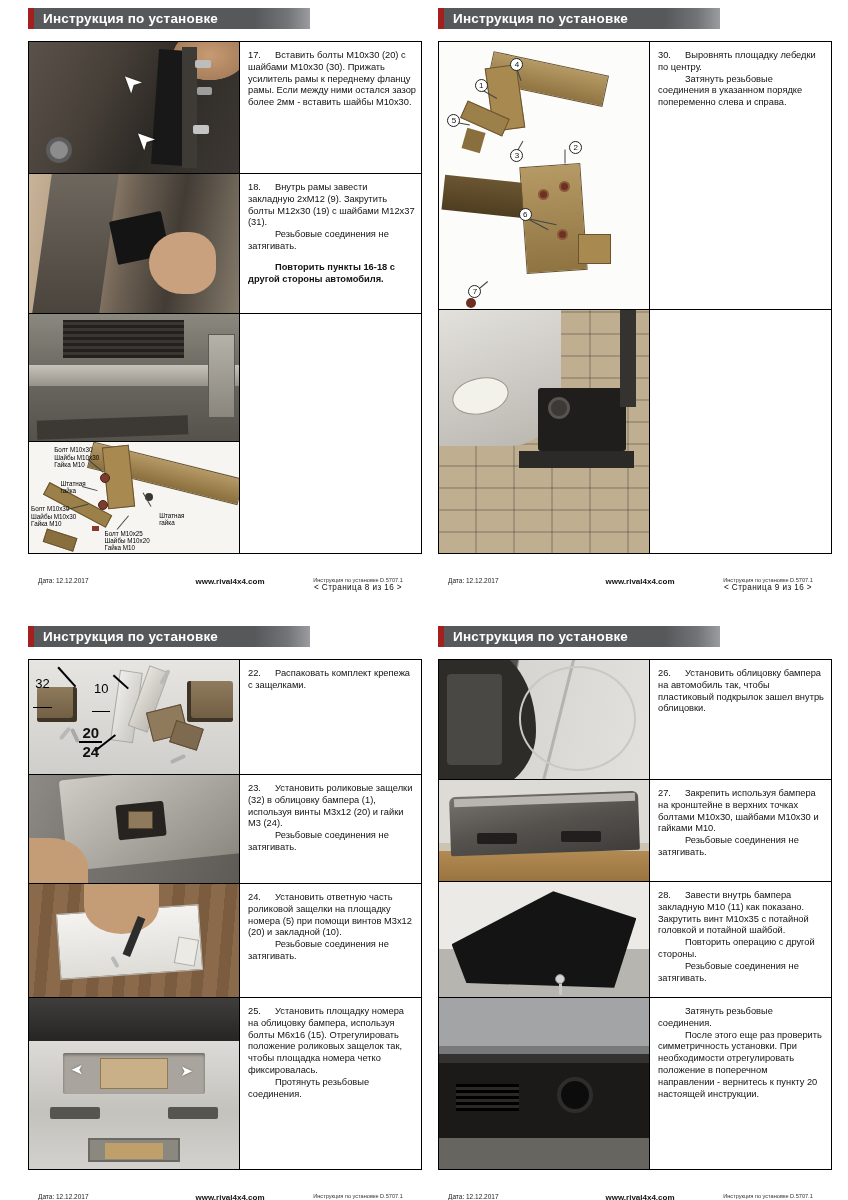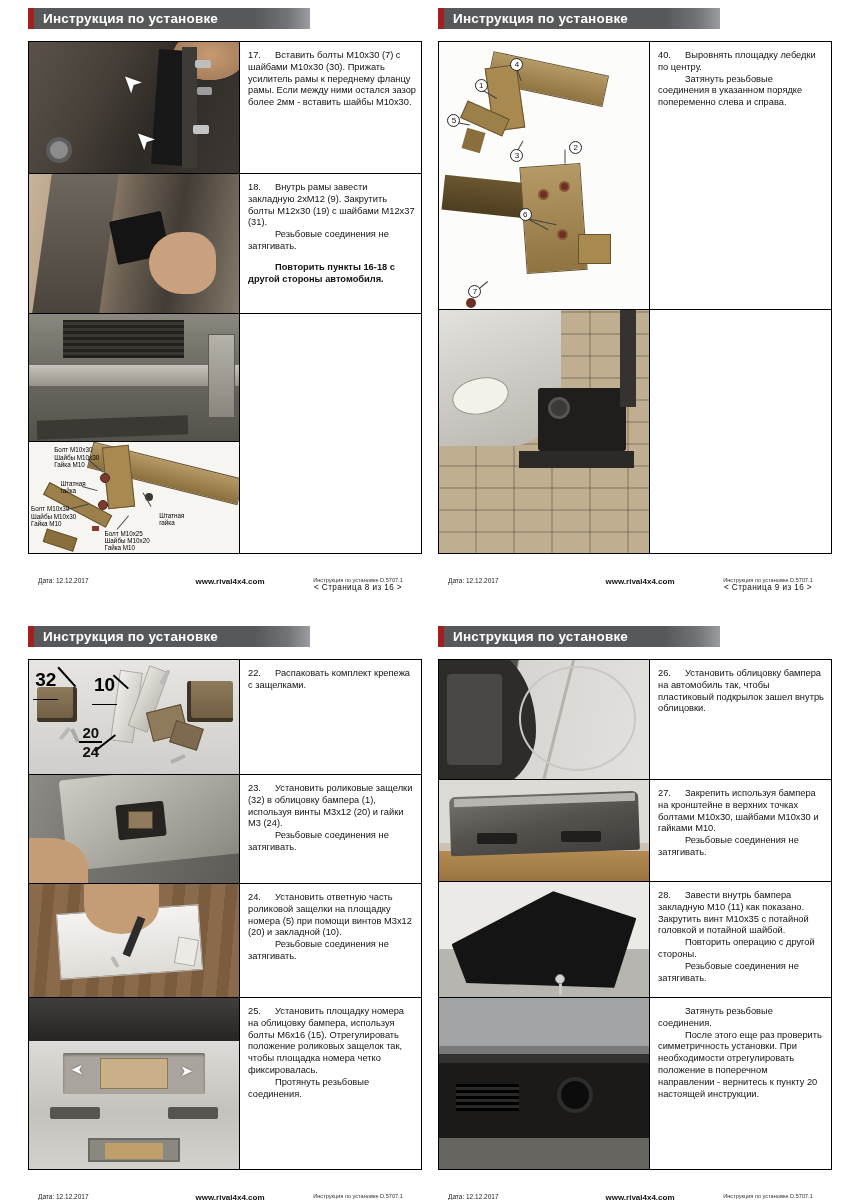--- a/index.html
+++ b/index.html
@@ -120,21 +120,21 @@
   .ph22 .latchL { left:4%; top:24%; width:19%; height:30%; background:linear-gradient(#8f7a5c,#6e5c42); border-radius:3px; box-shadow:inset -4px -4px 0 #3f3428; }
   .ph22 .latchR { right:3%; top:18%; width:22%; height:36%; background:linear-gradient(#8f7a5c,#6e5c42); border-radius:3px; box-shadow:inset 4px -4px 0 #3f3428; }
   .ph22 .plate1 { left:41%; top:10%; width:11%; height:62%; background:linear-gradient(100deg,#eeede9,#c9c8c3); border:1px solid #a9a8a3; transform:rotate(8deg); }
   .ph22 .plate2 { left:52%; top:6%; width:10%; height:56%; background:linear-gradient(100deg,#e4e2da,#bdbbb3); border:1px solid #a9a8a3; transform:rotate(20deg); }
   .ph22 .clip1 { left:57%; top:42%; width:17%; height:26%; background:#8f7a5c; border:1px solid #5c4c38; transform:rotate(-14deg); }
   .ph22 .clip2 { left:68%; top:56%; width:14%; height:20%; background:#7e6a4e; border:1px solid #5c4c38; transform:rotate(18deg); }
   .ph22 .sc1 { left:16%; top:58%; width:4px; height:15px; background:#b9b9b9; border-radius:2px; transform:rotate(40deg); }
   .ph22 .sc2 { left:21%; top:60%; width:4px; height:15px; background:#a9a9a9; border-radius:2px; transform:rotate(-25deg); }
   .ph22 .sc3 { left:64%; top:8%; width:4px; height:16px; background:#b9b9b9; border-radius:2px; transform:rotate(30deg); }
   .ph22 .sc4 { left:70%; top:80%; width:4px; height:16px; background:#b0b0b0; border-radius:2px; transform:rotate(65deg); }
-  .ph22 .lbl { font-size:19px; font-weight:bold; color:#000; border-bottom:1.5px solid #000; padding:9px 2px; line-height:1.05; }
+  .ph22 .lbl { font-size:13px; font-weight:normal; color:#000; border-bottom:1.5px solid #000; padding:16px 2px; line-height:1.05; }
   .ph22 .l32 { left:2%; top:1%; }
   .ph22 .l10 { left:30%; top:5%; }
   .ph22 .ld1 { left:12%; top:14%; width:26px; transform:rotate(48deg); background:#000; height:1.5px; }
   .ph22 .ld2 { left:39%; top:18%; width:20px; transform:rotate(42deg); background:#000; height:1.5px; }
   .ph22 .ld3 { left:30%; top:72%; width:26px; transform:rotate(-38deg); background:#000; height:1.5px; }
   .ph22 .lfrac { left:24%; top:56%; text-align:center; font-size:15px; font-weight:bold; }
   .ph22 .lfrac .ft { display:block; border-bottom:2px solid #000; padding:0 3px; }
   .ph22 .lfrac .fb { display:block; }
 
   .ph23 { background:linear-gradient(115deg,#8e8b86 0%,#76736e 40%,#5e5b56 100%); }
@@ -211,21 +211,21 @@
             <div class="plate"></div>
             <div class="bolt1"></div>
             <div class="bolt2"></div>
             <div class="bolt3"></div>
             <div class="hub"></div>
             <span class="arrow a-upleft ar1">➤</span>
             <span class="arrow a-upleft ar2">➤</span>
           </div>
         </div>
         <div class="cell text">
-          <p><span class="num">17.</span><span>Вставить болты М10х30 (7) с шайбами М10х30 (30). Прижать усилитель рамы к переднему фланцу рамы. Если между ними остался зазор более 2мм - вставить шайбы М10х30.</span></p>
+          <p><span class="num">17.</span><span>Вставить болты М10х30 (20) с шайбами М10х30 (30). Прижать усилитель рамы к переднему фланцу рамы. Если между ними остался зазор более 2мм - вставить шайбы М10х30.</span></p>
         </div>
       </div>
       <div class="row" style="height:140px">
         <div class="cell photo">
           <div class="art ph18">
             <div class="frame"></div>
             <div class="part"></div>
             <div class="hand"></div>
           </div>
         </div>
@@ -314,21 +314,21 @@
             <span class="co c1">1</span>
             <span class="co c2">2</span>
             <span class="co c3">3</span>
             <span class="co c4">4</span>
             <span class="co c5">5</span>
             <span class="co c6">6</span>
             <span class="co c7">7</span>
           </div>
         </div>
         <div class="cell text">
-          <p><span class="num">40.</span><span>Выровнять площадку лебедки по центру.</span></p>
+          <p><span class="num">30.</span><span>Выровнять площадку лебедки по центру.</span></p>
           <p class="ind">Затянуть резьбовые соединения в указанном порядке попеременно слева и справа.</p>
         </div>
       </div>
       <div class="row" style="height:243px">
         <div class="cell photo">
           <div class="art ph21">
             <div class="car"></div>
             <div class="hlight"></div>
             <div class="winch"></div>
             <div class="drum"></div>

